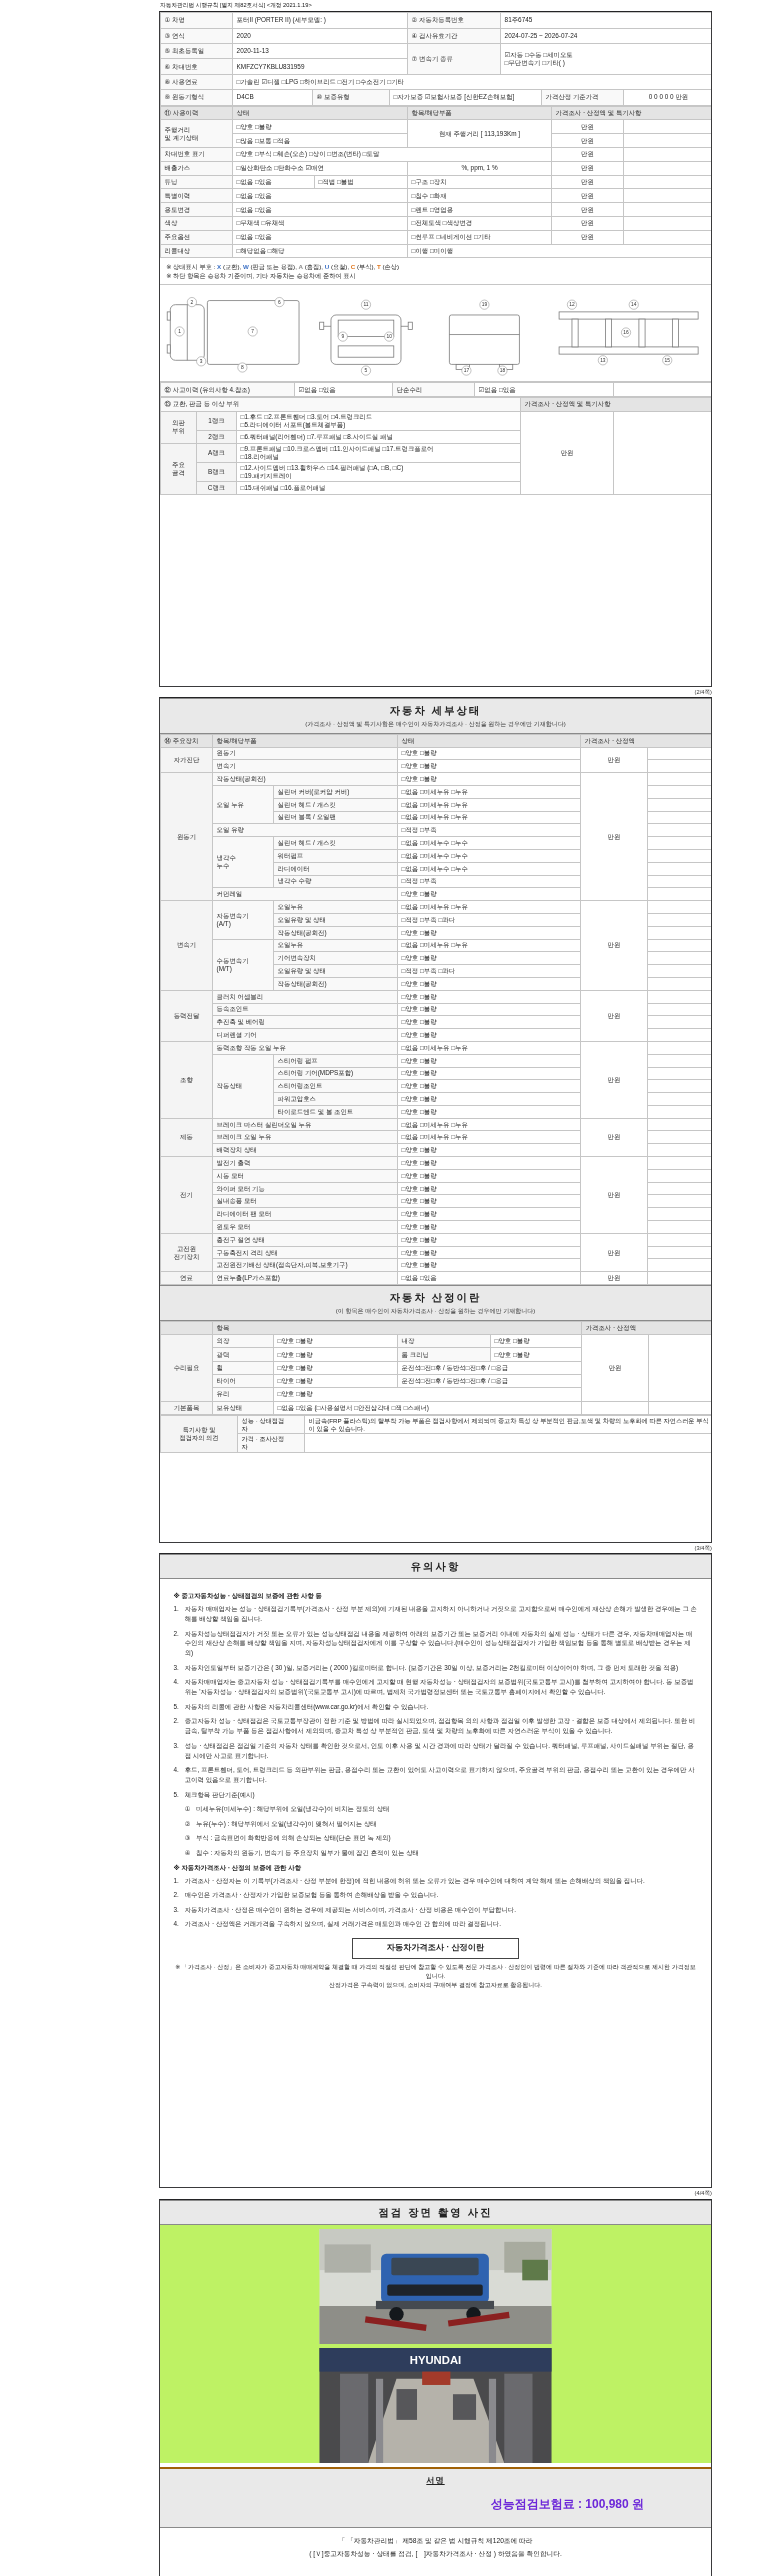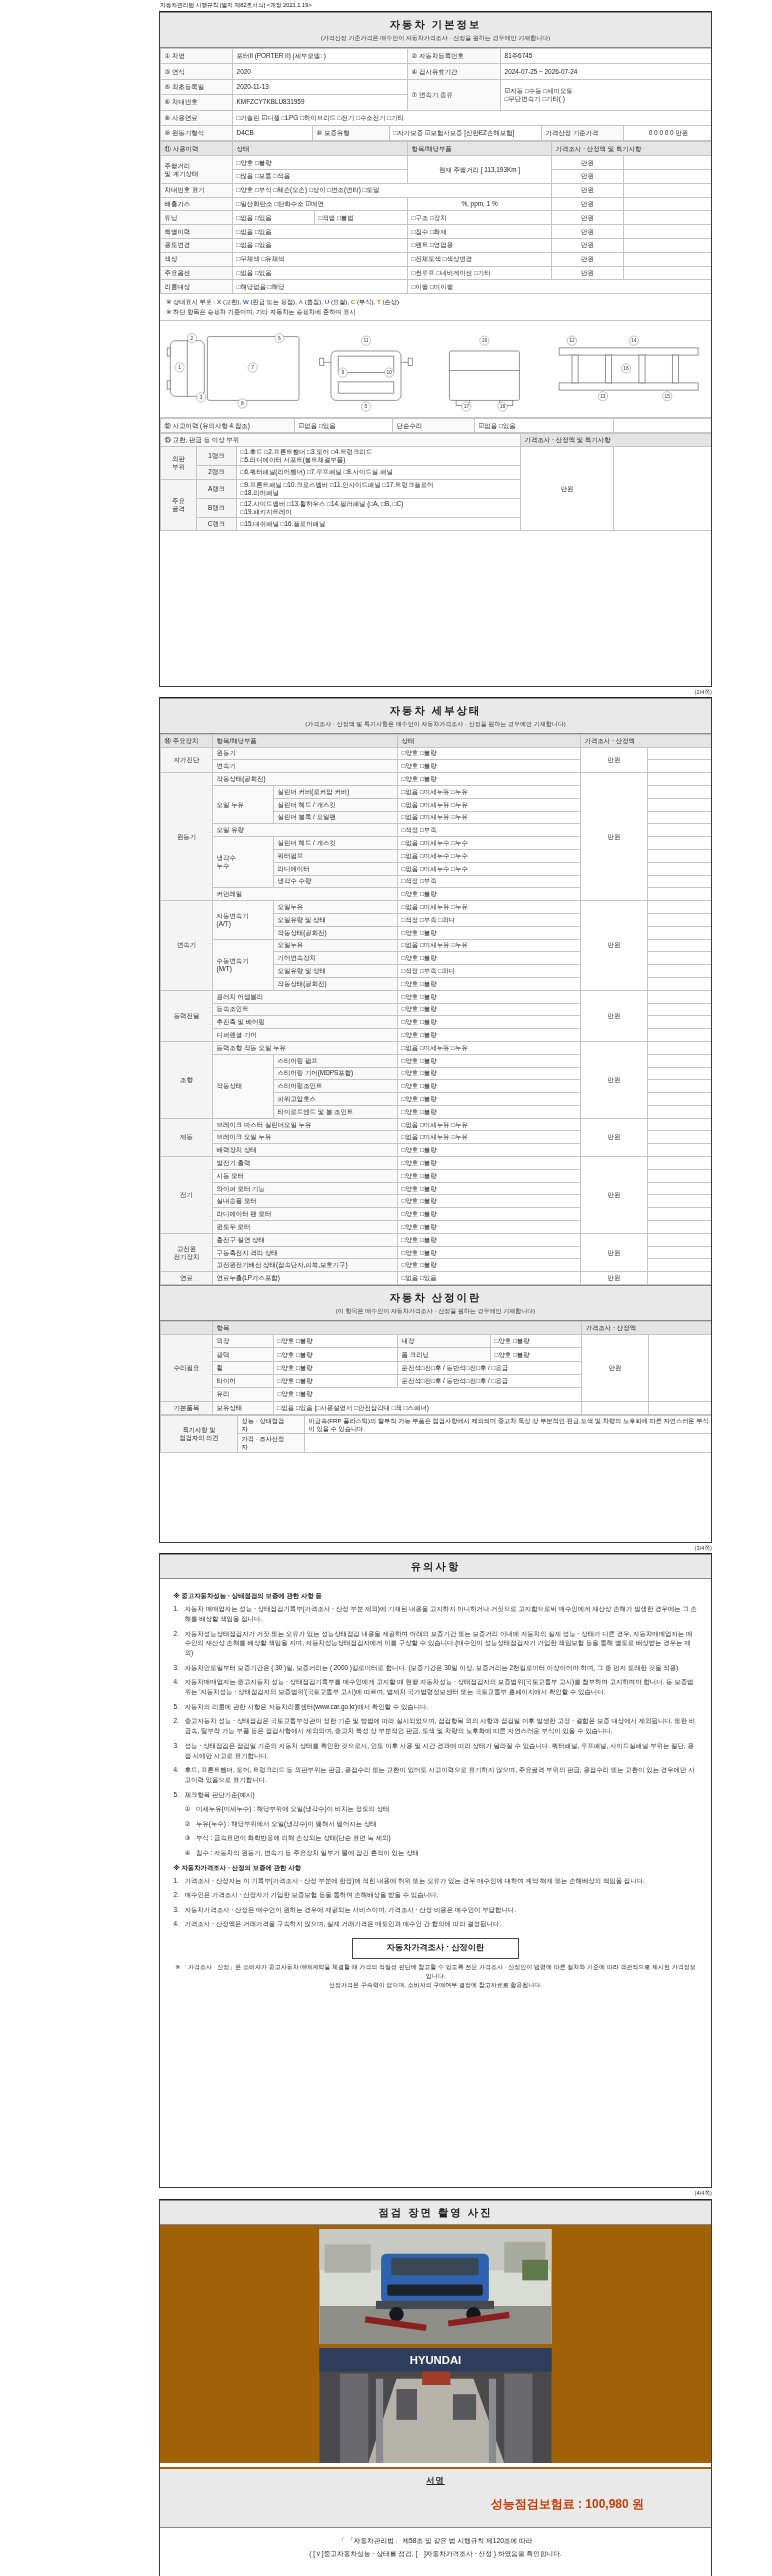--- a/index.html
+++ b/index.html
@@ -45,39 +45,35 @@
   .fband .fn{font-size:5.7px;margin-top:2.1px;color:#222;}
   
   .nt-body{padding:7.2px 13.4px 5.2px 13.4px;font-size:6.4px;line-height:1.55;}
   .nt-h{font-weight:bold;margin:5.2px 0 3.1px 0;}
   .nt-i{display:flex;margin:0 0 4.6px 0;}
   .nt-i .nt-n{width:11.3px;flex:none;}
   .nt-i.ind{padding-left:11.3px;}
   .nt-final-box{width:165px;margin:8.2px auto 4.1px auto;border:1px solid #444;text-align:center;font-weight:bold;font-size:8.2px;padding:3.6px 0;}
   .nt-final-t{text-align:center;font-size:6px;line-height:1.5;color:#222;}
   
-  .ph-area{background:#a16207;text-align:right;padding-top:4.1px;}
+  .ph-area{background:#bef264;text-align:right;padding-top:4.1px;}
   .photo{display:block;margin:0 auto 4.1px auto;}
   
   .sign{background:#e9e9e9;border-top:2px solid #a16207;border-bottom:0.5px solid #8a8a8a;height:58px;position:relative;text-decoration:underline;}
   .sign .st{ text-align:center;padding-top:6.2px;font-size:8.2px;font-weight:bold;letter-spacing:1px;}
   .sign .fee{position:absolute;right:67px;top:27px;font-size:12px;font-weight:bold;}
   .footer{ text-align:center;font-size:6.7px;line-height:1.9;padding-top:7.2px;}
 </style>
 </head>
 <body>
 
 <div class="law-note">자동차관리법 시행규칙 [별지 제82호서식] &lt;개정 2021.1.19&gt;</div>
 
 <div class="pgbox" style="top:11.3px;height:676px;">
 
-  <div class="band">
-    <div class="bt">자동차 기본정보</div>
-    <div class="bs">(가격산정 기준가격은 매수인이 자동차가격조사 · 산정을 원하는 경우에만 기재합니다)</div>
-  </div>
   <table class="frm t-basic">
       <colgroup>
         <col style="width: 72px;">
         <col style="width: 80px;">
         <col style="width: 77px;">
         <col style="width: 18px;">
         <col style="width: 93px;">
         <col style="width: 41px;">
         <col style="width: 82px;">
         <col style="width: 90px;">
@@ -804,20 +800,20 @@
       <rect x="360" y="50" width="55" height="174" fill="#6a6a6e"></rect>
       <rect x="110" y="60" width="14" height="164" fill="#8a8a8e"></rect>
       <rect x="330" y="60" width="14" height="164" fill="#8a8a8e"></rect>
       <rect x="150" y="80" width="40" height="60" fill="#57575a"></rect>
       <rect x="260" y="90" width="45" height="50" fill="#57575a"></rect>
       <rect x="200" y="46" width="55" height="26" fill="#a33a2a"></rect>
     </svg>
   </div>
   <div class="sign">
     <div class="st">서명</div>
-    <div class="fee" id="fee-text" style="color: #c2410c;">성능점검보험료 :  100,980 원</div>
+    <div class="fee" id="fee-text" style="color: #6d28d9;">성능점검보험료 :  100,980 원</div>
   </div>
   <div class="footer">
     <div>「 「자동차관리법」 제58조 및 같은 법 시행규칙 제120조에 따라</div>
     <div>( [Ｖ]중고자동차성능 · 상태를 점검, [　]자동차가격조사 · 산정 ) 하였음을 확인합니다.</div>
   </div>
 </div>
 
 
 </body></html>

